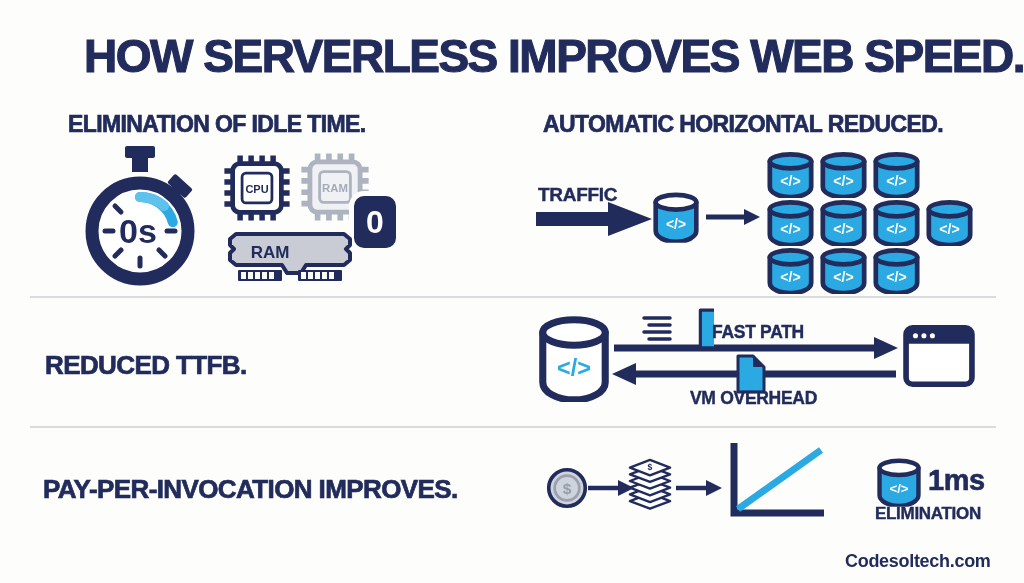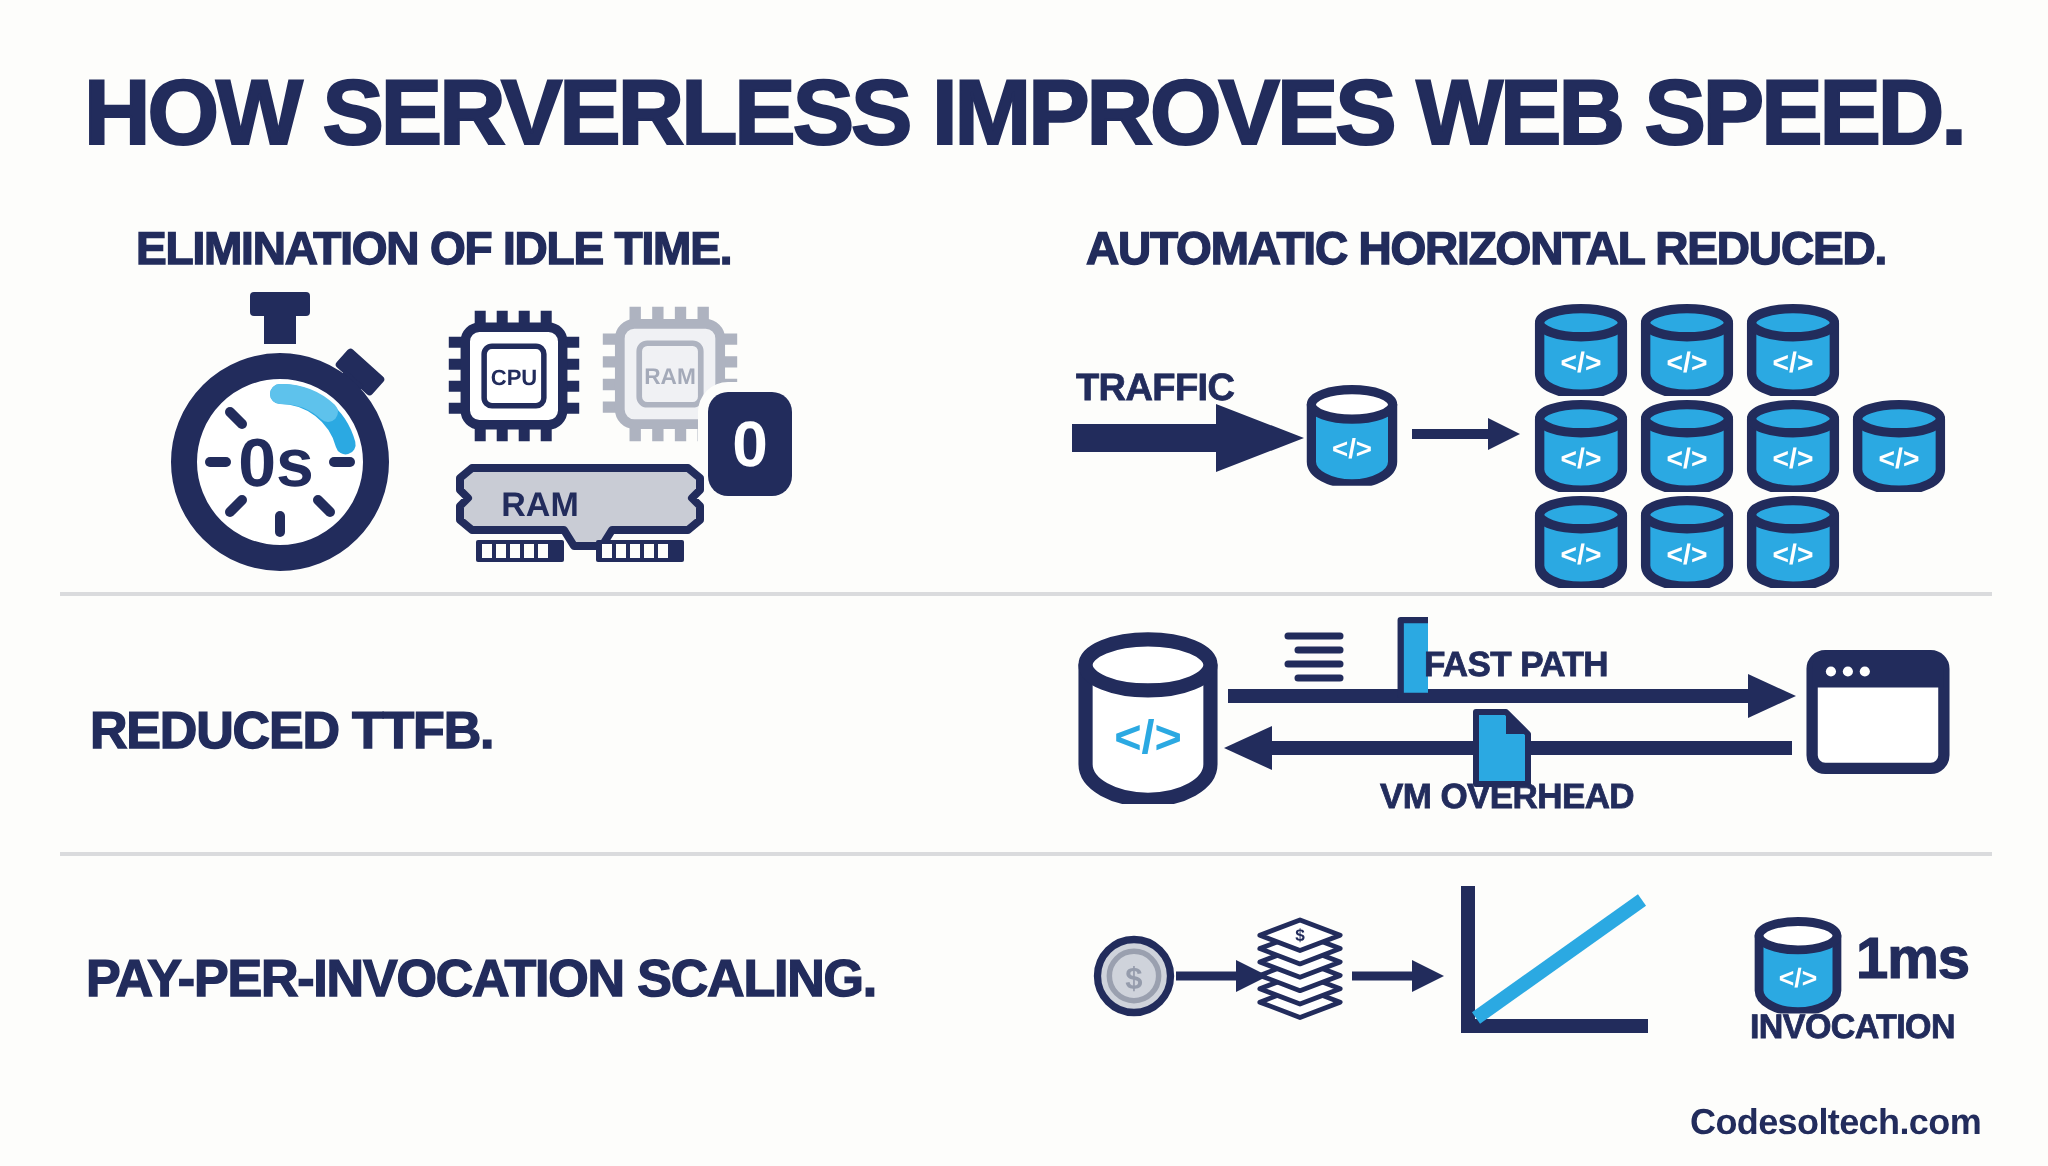--- a/index.html
+++ b/index.html
@@ -1,19 +1,19 @@
 <!DOCTYPE html>
 <html><head>
 <meta charset="utf-8">
 <style>
   html,body{margin:0;padding:0;background:#ffffff;}
   #canvas{position:relative;width:1024px;height:583px;background:#fdfdfb;overflow:hidden;
           font-family:"Liberation Sans","DejaVu Sans",sans-serif;color:#222c5c;}
   .abs{position:absolute;}
-  #title{left:0;top:29px;width:100%;text-align:center;font-size:46px;font-weight:700;
+  #title{left:0;top:29px;width:100%;text-align:right;font-size:46px;font-weight:700;
          letter-spacing:-1.5px;-webkit-text-stroke:1.1px #222c5c;white-space:nowrap;}
   .sec-h{font-size:23px;font-weight:700;letter-spacing:-0.6px;-webkit-text-stroke:0.7px #222c5c;white-space:nowrap;text-align:center;}
   .sub-h{font-size:26px;font-weight:700;letter-spacing:-0.6px;-webkit-text-stroke:0.7px #222c5c;white-space:nowrap;}
   .lbl{font-size:17.5px;font-weight:700;letter-spacing:-0.3px;-webkit-text-stroke:0.4px #222c5c;white-space:nowrap;}
   .divider{height:2px;background:#dadbdd;}
   svg text{font-family:"Liberation Sans","DejaVu Sans",sans-serif;font-weight:700;}
   .cyl-row{display:flex;gap:4px;margin-bottom:1px;}
   #zero-badge{background:#222c5c;border-radius:10px;box-shadow:0 0 0 5px #fdfdfb;
               display:flex;align-items:center;justify-content:center;color:#fff;
               font-size:32px;font-weight:700;}
@@ -207,21 +207,21 @@
   <svg class="abs" style="left:902px;top:324px" width="74" height="64" viewBox="0 0 78 68">
     <rect x="4" y="4" width="70" height="60" rx="7" fill="#ffffff" stroke="#222c5c" stroke-width="6"></rect>
     <path d="M4 11 Q4 4 11 4 L67 4 Q74 4 74 11 L74 21 L4 21 Z" fill="#222c5c"></path>
     <circle cx="14" cy="12.5" r="2.7" fill="#ffffff"></circle>
     <circle cx="23" cy="12.5" r="2.7" fill="#ffffff"></circle>
     <circle cx="32" cy="12.5" r="2.7" fill="#ffffff"></circle>
   </svg>
 
   <div class="abs divider" style="left:30px;top:426px;width:966px"></div>
 
-  <div class="abs sub-h" style="left:43px;top:474px">PAY-PER-INVOCATION SCALING.</div>
+  <div class="abs sub-h" style="left:43px;top:474px">PAY-PER-INVOCATION IMPROVES.</div>
 
   <svg class="abs" style="left:546px;top:467px" width="42" height="42" viewBox="0 0 46 46">
     <circle cx="23" cy="23" r="20" fill="#cfd3db" stroke="#222c5c" stroke-width="4"></circle>
     <circle cx="23" cy="23" r="13.5" fill="none" stroke="#9aa0af" stroke-width="3"></circle>
     <text x="23" y="30" text-anchor="middle" font-size="17" fill="#959cac">$</text>
   </svg>
   <svg class="abs" style="left:588px;top:479px" width="46" height="18" viewBox="0 0 46 18">
     <line x1="0" y1="9" x2="32" y2="9" stroke="#222c5c" stroke-width="4.5"></line>
     <polygon points="30,1 46,9 30,17" fill="#222c5c"></polygon>
   </svg>
@@ -242,16 +242,16 @@
   </svg>
   <svg class="abs" style="left:724px;top:440px" width="106" height="84" viewBox="0 0 106 84">
     <path d="M10 3 L10 73 L100 73" fill="none" stroke="#222c5c" stroke-width="7"></path>
     <line x1="14" y1="69" x2="97" y2="10" stroke="#2ba9e2" stroke-width="7"></line>
   </svg>
 
   <svg class="abs" style="left:876px;top:457px" width="46" height="50" viewBox="0 0 52 56">
       <use href="#cyl-single"></use>
     </svg>
   <div id="ms-value" class="abs" style="left:928px;top:464px">1ms</div>
-  <div class="abs lbl" style="left:875px;top:504px;font-size:17px">INVOCATION</div>
+  <div class="abs lbl" style="left:875px;top:504px;font-size:17px">ELIMINATION</div>
 
   <div id="footer-brand" class="abs" style="left:845px;top:551px">Codesoltech.com</div>
 </div>
 
 </body></html>

